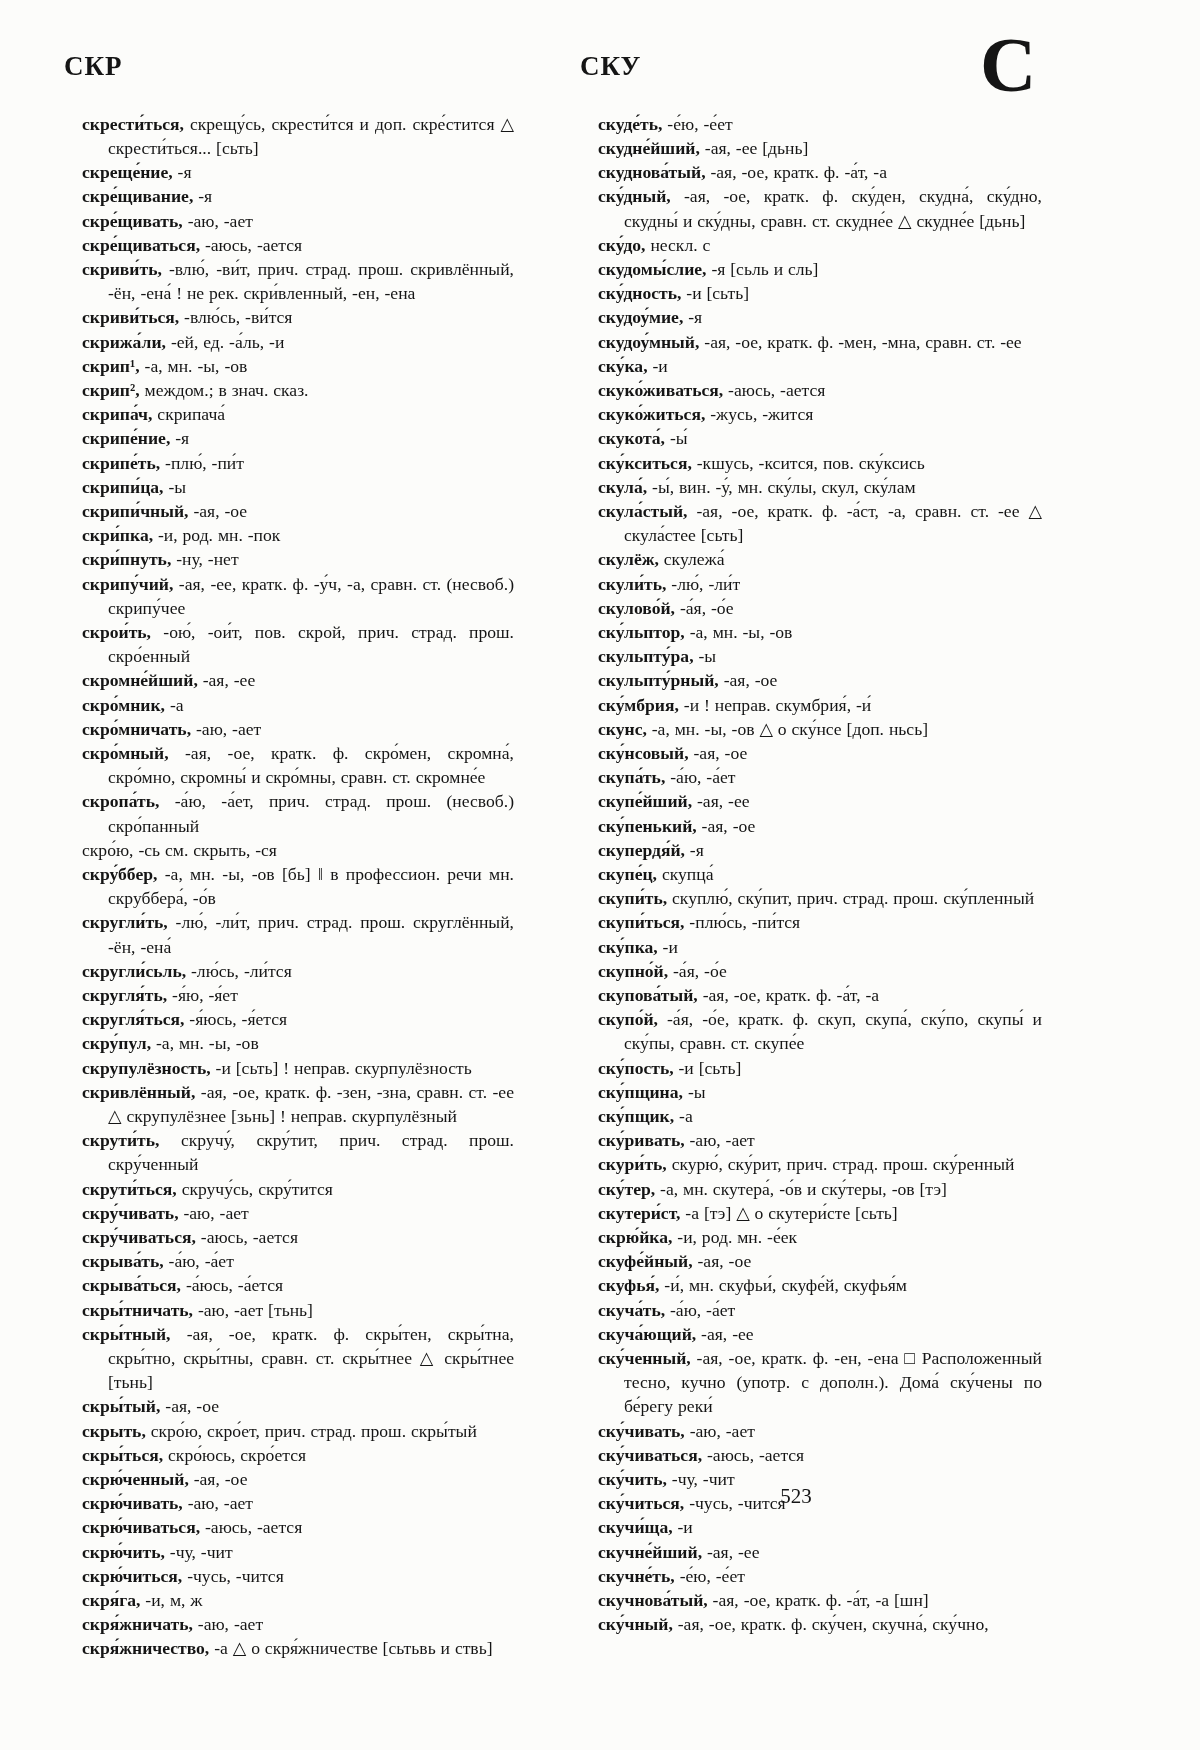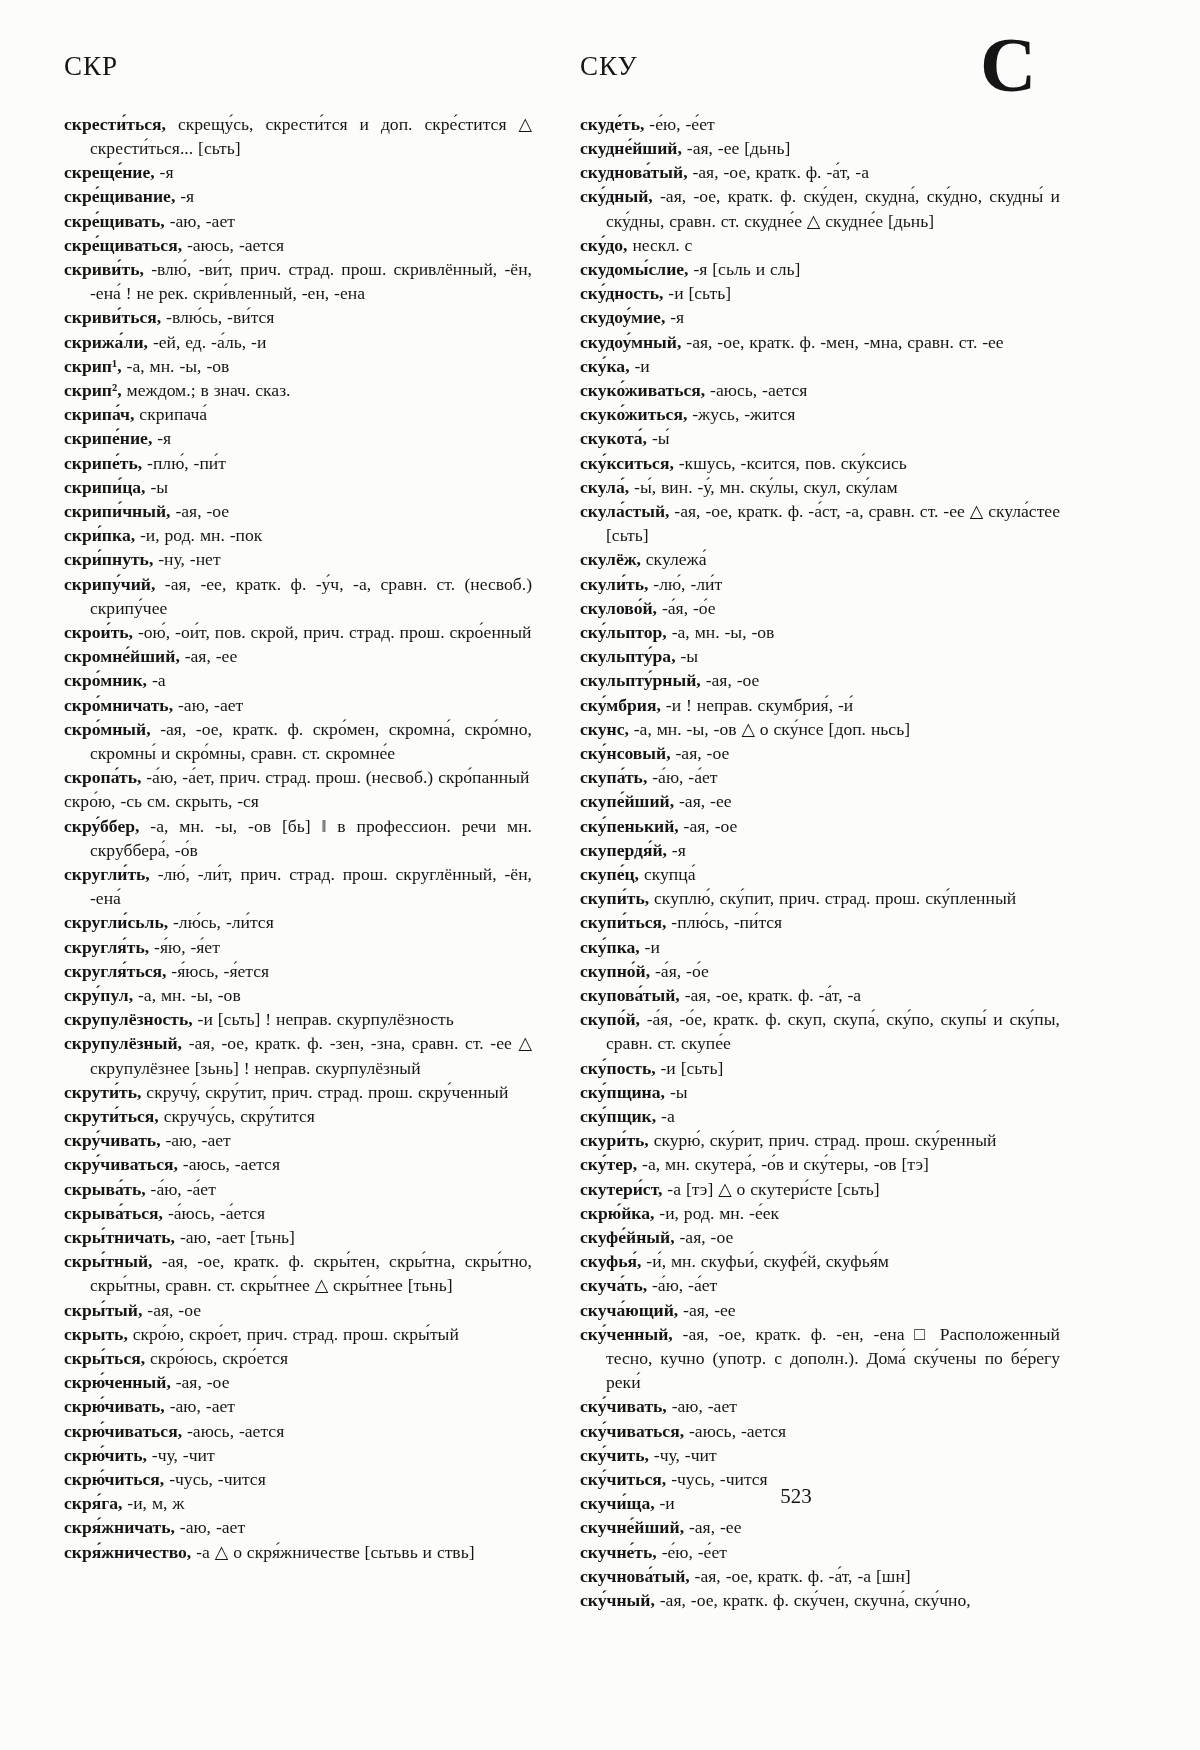--- a/index.html
+++ b/index.html
@@ -6,24 +6,24 @@
   .page{
     position:relative;width:1200px;height:1750px;margin:0 auto;
     background:#fcfcfa;color:#151515;
     font-family:"Liberation Serif","DejaVu Serif",serif;
     overflow:hidden;
   }
   .col{position:absolute;top:52px;}
   .col-left{left:64px;width:468px;}
   .col-right{left:580px;width:480px;}
   .col-header{
-    font-weight:normal;font-size:27px;line-height:1.1;
+    font-weight:bold;font-size:27px;line-height:1.1;
     letter-spacing:1px;margin:0 0 30px 0;
   }
-  .entries{margin:0;}
+  .entries{margin:18px;}
   .entry{
     margin:0;font-size:17.6px;line-height:24.2px;
     text-align:justify;text-indent:-26px;padding-left:26px;
     word-spacing:0.5px;
   }
   .entry b{font-weight:bold;}
   .corner-letter{
     position:absolute;left:980px;top:26px;
     font-size:78px;font-weight:bold;line-height:1;
   }
@@ -100,21 +100,21 @@
         <p class="entry"><b>скругли́сьль,</b> <span>-лю́сь, -ли́тся</span></p>
 
         <p class="entry"><b>скругля́ть,</b> <span>-я́ю, -я́ет</span></p>
 
         <p class="entry"><b>скругля́ться,</b> <span>-я́юсь, -я́ется</span></p>
 
         <p class="entry"><b>скру́пул,</b> <span>-а, мн. -ы, -ов</span></p>
 
         <p class="entry"><b>скрупулёзность,</b> <span>-и [сьть] ! неправ. скурпулёзность</span></p>
 
-        <p class="entry"><b>скрупулёзный,</b> <span>-ая, -ое, кратк. ф. -зен, -зна, сравн. ст. -ее △ скрупулёзнее [зьнь] ! неправ. скурпулёзный</span></p>
+        <p class="entry"><b>скривлённый,</b> <span>-ая, -ое, кратк. ф. -зен, -зна, сравн. ст. -ее △ скрупулёзнее [зьнь] ! неправ. скурпулёзный</span></p>
 
         <p class="entry"><b>скрути́ть,</b> <span>скручу́, скру́тит, прич. страд. прош. скру́ченный</span></p>
 
         <p class="entry"><b>скрути́ться,</b> <span>скручу́сь, скру́тится</span></p>
 
         <p class="entry"><b>скру́чивать,</b> <span>-аю, -ает</span></p>
 
         <p class="entry"><b>скру́чиваться,</b> <span>-аюсь, -ается</span></p>
 
         <p class="entry"><b>скрыва́ть,</b> <span>-а́ю, -а́ет</span></p>
@@ -224,20 +224,21 @@
         <p class="entry"><b>скупова́тый,</b> <span>-ая, -ое, кратк. ф. -а́т, -а</span></p>
 
         <p class="entry"><b>скупо́й,</b> <span>-а́я, -о́е, кратк. ф. скуп, скупа́, ску́по, скупы́ и ску́пы, сравн. ст. скупе́е</span></p>
 
         <p class="entry"><b>ску́пость,</b> <span>-и [сьть]</span></p>
 
         <p class="entry"><b>ску́пщина,</b> <span>-ы</span></p>
 
         <p class="entry"><b>ску́пщик,</b> <span>-а</span></p>
 
+        <p class="entry"><b>ску́ривать,</b> <span>-аю, -ает</span></p>
 
         <p class="entry"><b>скури́ть,</b> <span>скурю́, ску́рит, прич. страд. прош. ску́ренный</span></p>
 
         <p class="entry"><b>ску́тер,</b> <span>-а, мн. скутера́, -о́в и ску́теры, -ов [тэ]</span></p>
 
         <p class="entry"><b>скутери́ст,</b> <span>-а [тэ] △ о скутери́сте [сьть]</span></p>
 
         <p class="entry"><b>скрю́йка,</b> <span>-и, род. мн. -е́ек</span></p>
 
         <p class="entry"><b>скуфе́йный,</b> <span>-ая, -ое</span></p>

